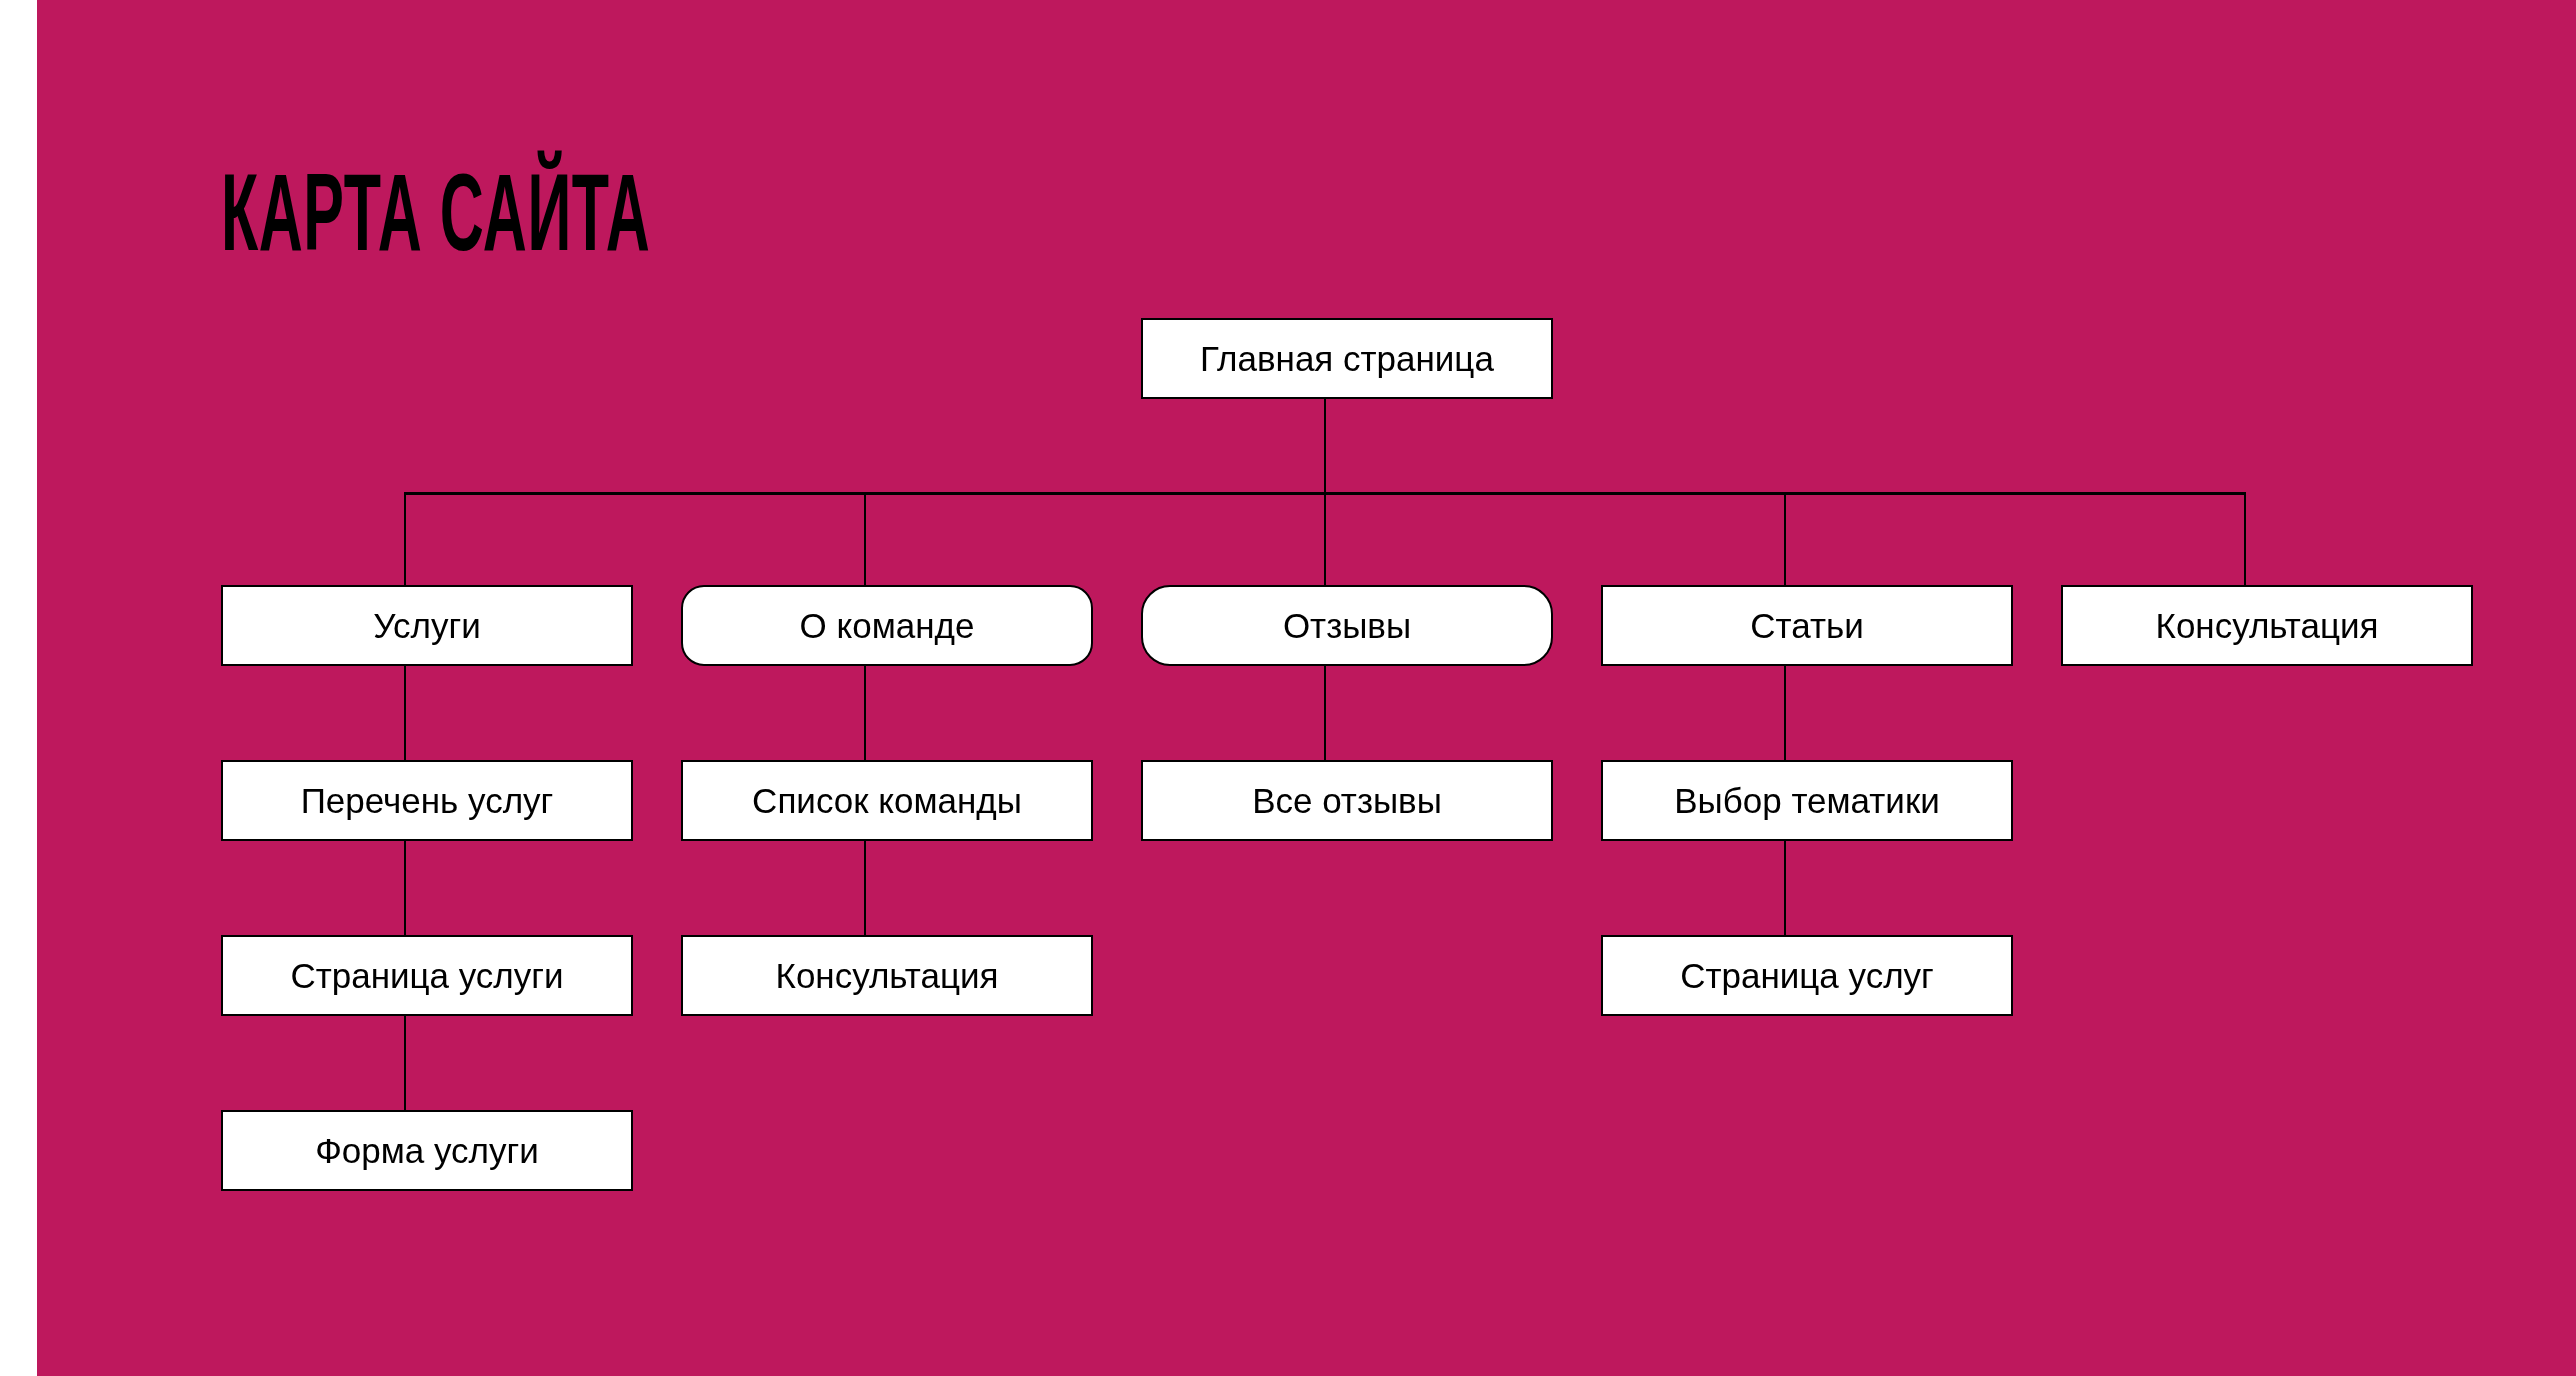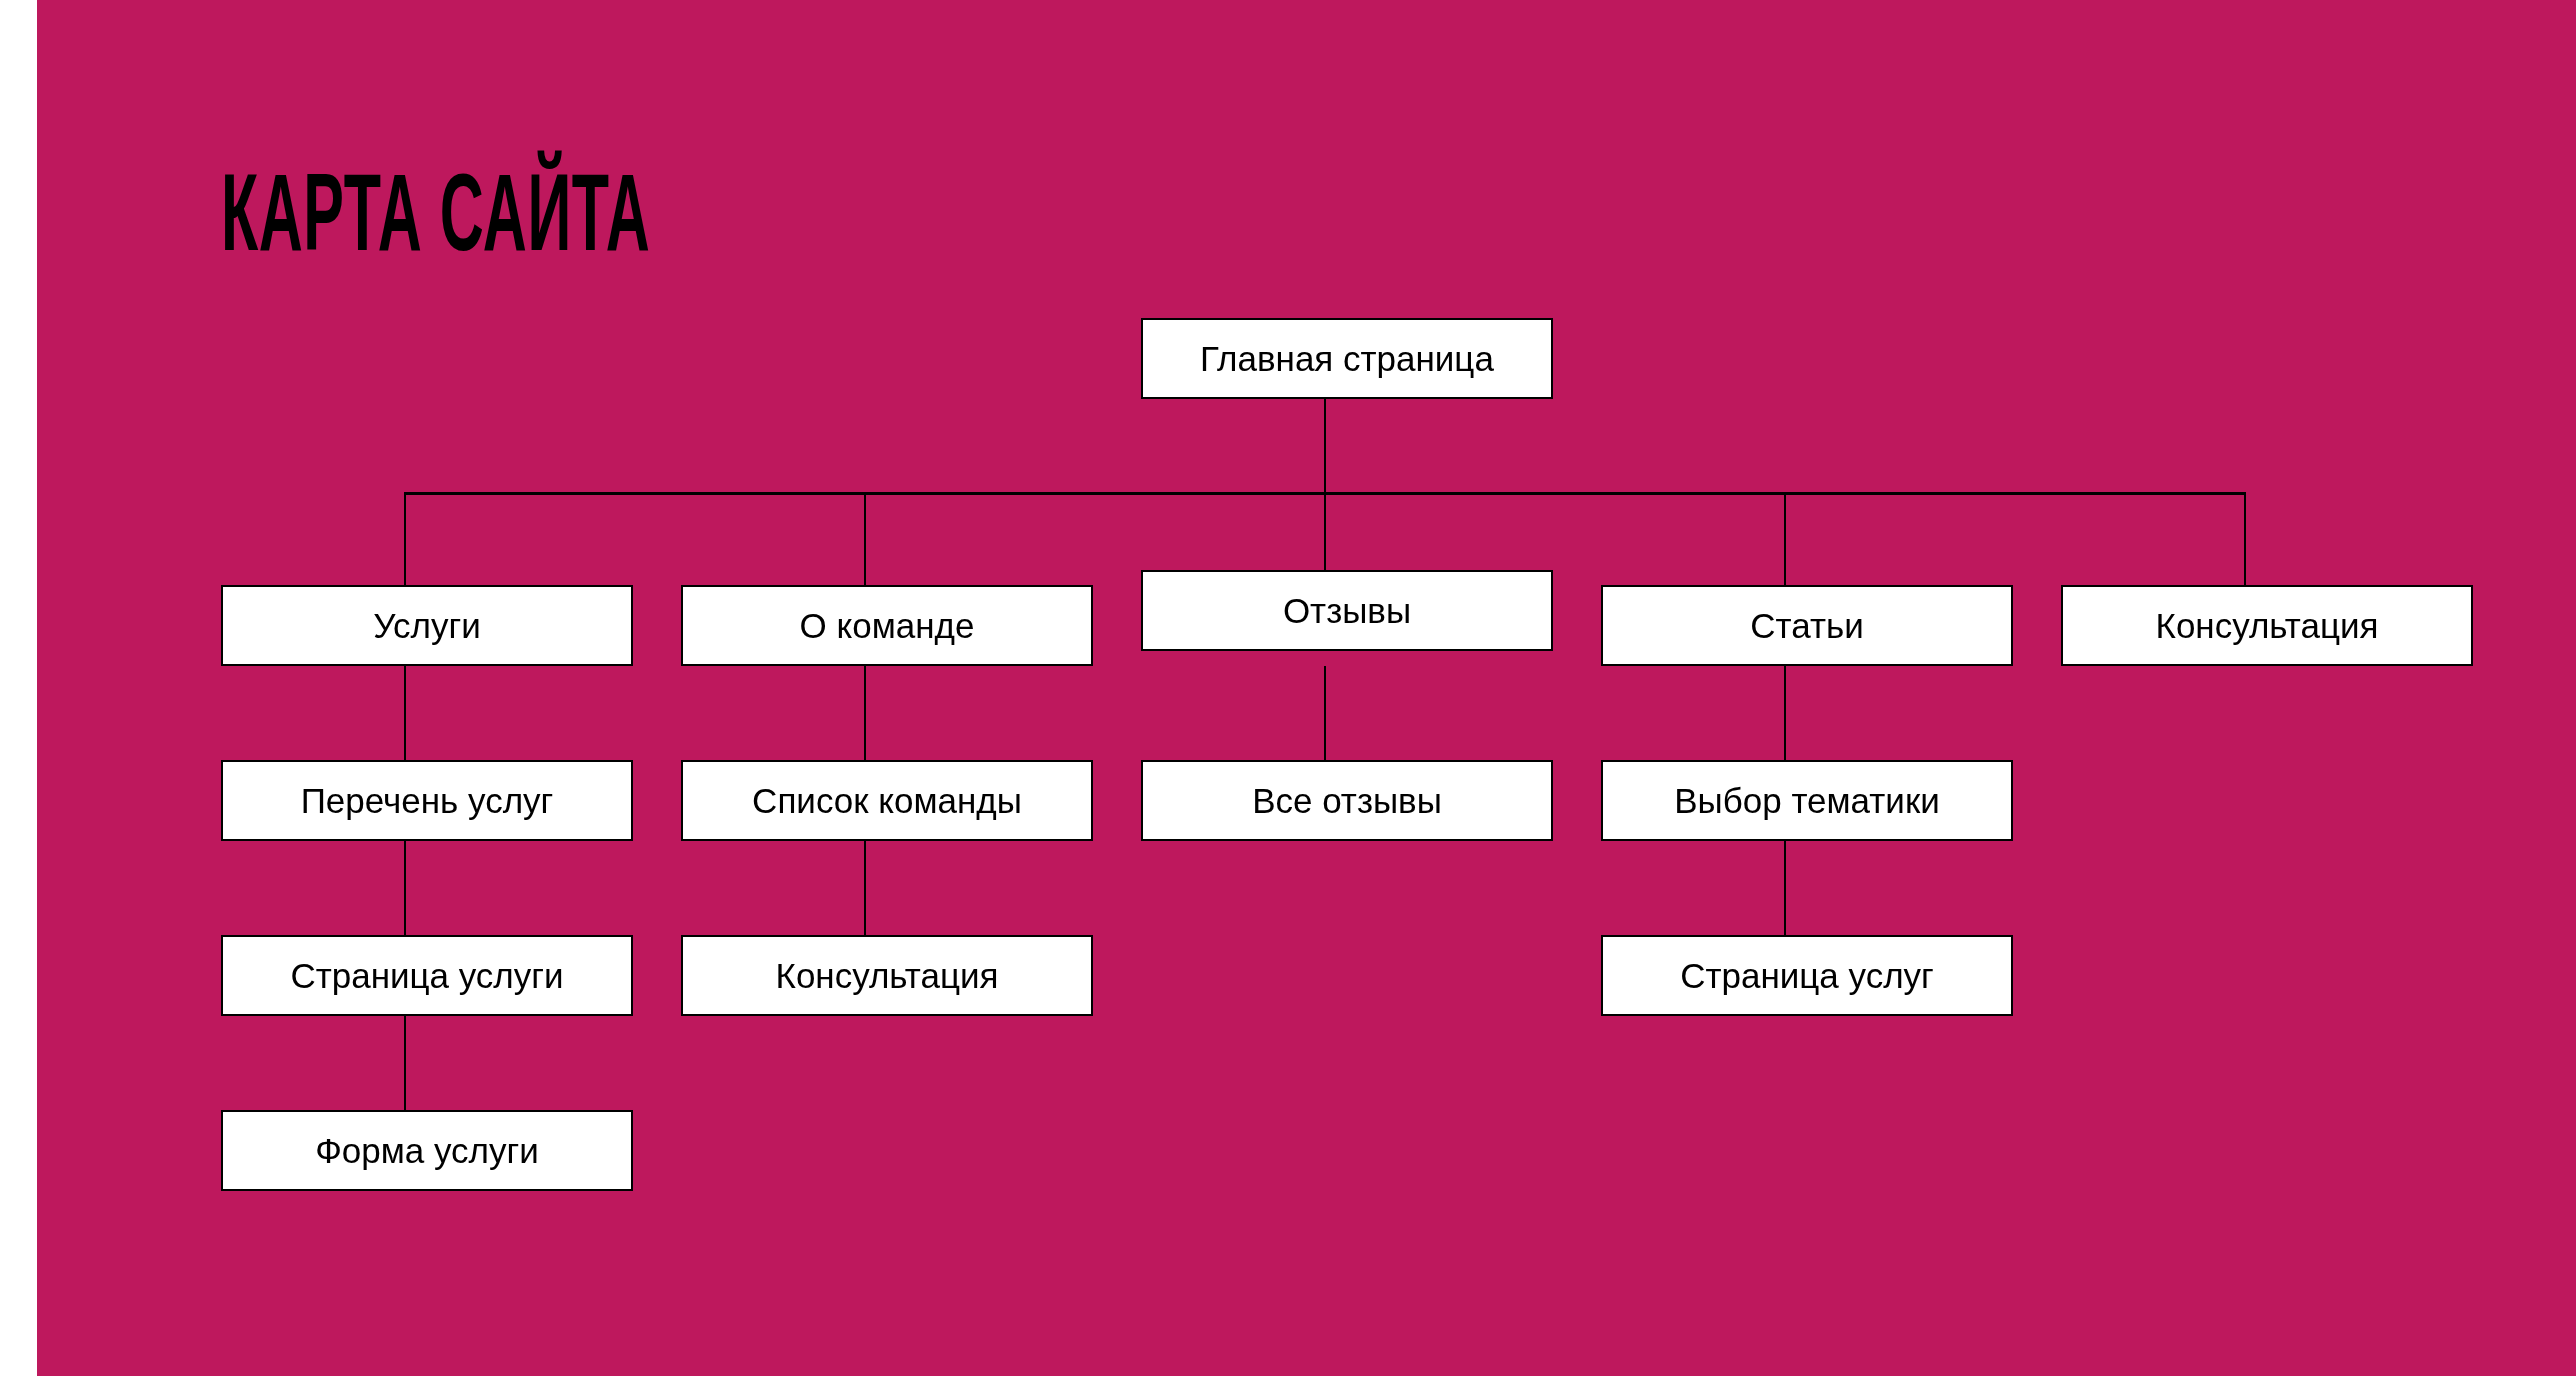--- a/index.html
+++ b/index.html
@@ -88,24 +88,24 @@
   <div class="conn v" style="left:1747px; top:666px; height:94px;"></div>
   <div class="conn v" style="left:1747px; top:841px; height:94px;"></div>
 
   <div class="node" style="left:1104px; top:318px;">
     <span class="node-label">Главная страница</span>
   </div>
 
   <div class="node" style="left:184px; top:585px;">
     <span class="node-label">Услуги</span>
   </div>
-  <div class="node" style="left:644px; top:585px;">
+  <div class="node" style="left:644px; top:585px;border-radius:23px;">
     <span class="node-label">О команде</span>
   </div>
-  <div class="node" style="left:1104px; top:570px;">
+  <div class="node" style="left:1104px; top:585px;border-radius:29px;">
     <span class="node-label">Отзывы</span>
   </div>
   <div class="node" style="left:1564px; top:585px;">
     <span class="node-label">Статьи</span>
   </div>
   <div class="node" style="left:2024px; top:585px;">
     <span class="node-label">Консультация</span>
   </div>
 
   <div class="node" style="left:184px; top:760px;">

